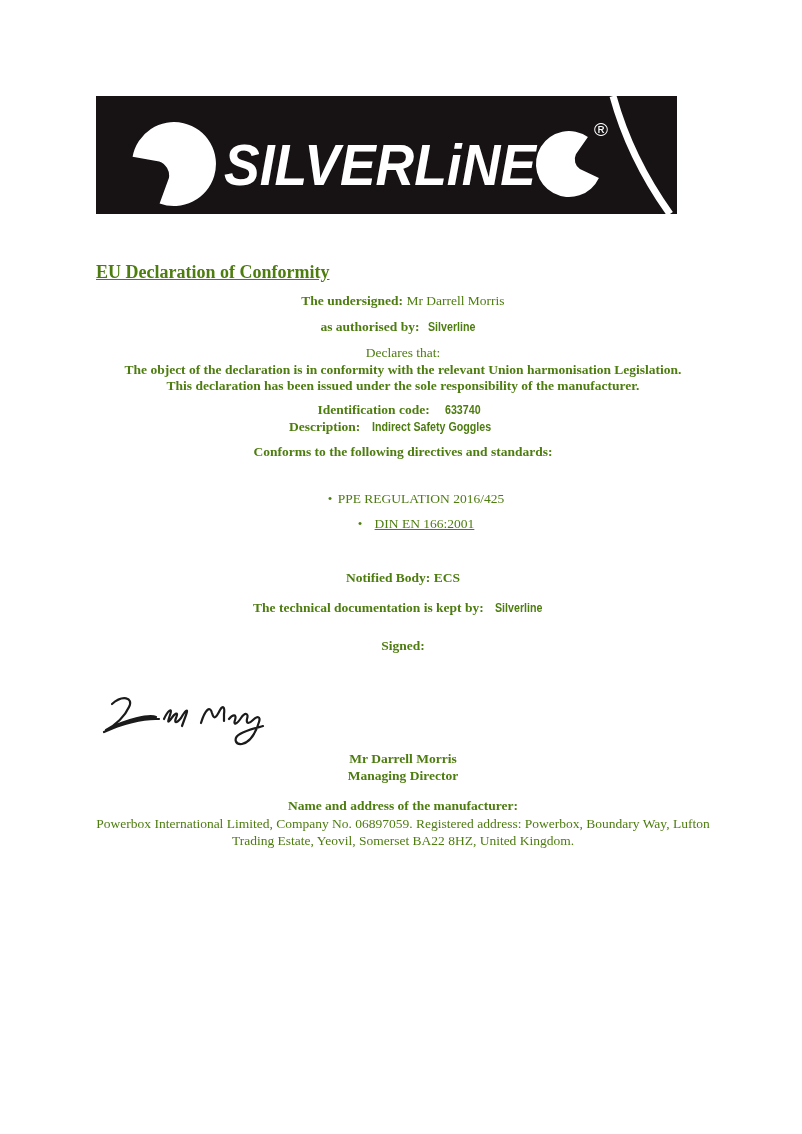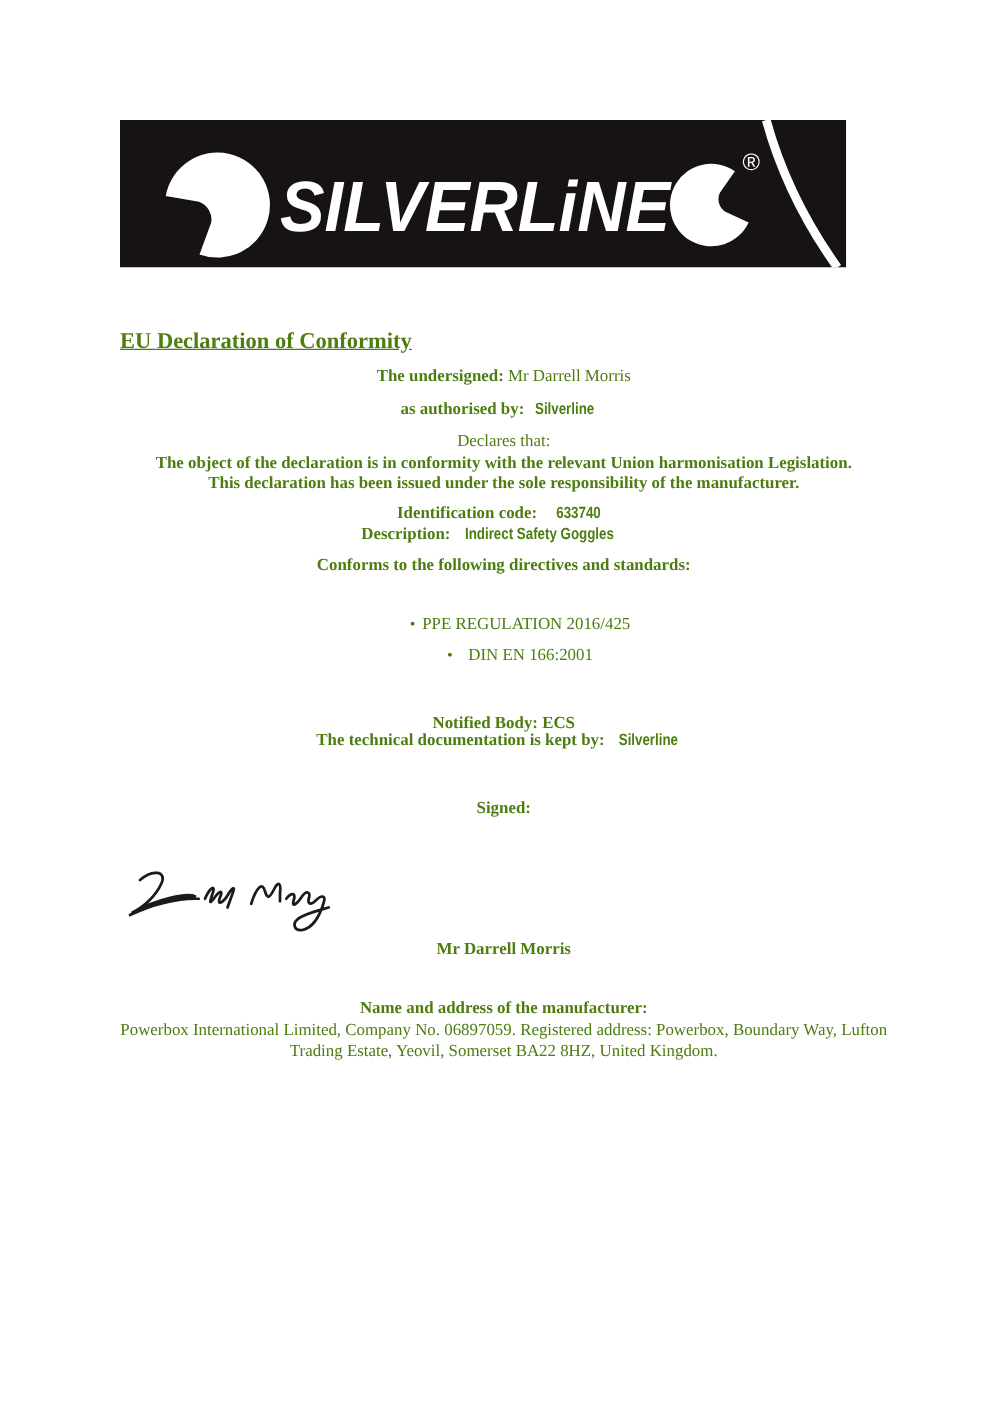--- a/index.html
+++ b/index.html
@@ -37,21 +37,21 @@
     transform-origin:0 60%;
     white-space:nowrap;
   }
   .gap-sm { margin-left:5px; }
   .gap-md { margin-left:8px; }
   .gap-lg { margin-left:12px; }
 
   .bullet-row { position:absolute; left:0; width:100%; font-size:13.5px; padding-left:26px; box-sizing:border-box; }
   .bullet-glyph { display:inline-block; font-size:13px; }
   .bullet-label-tab { margin-left:2px; }
-  .bullet-label { margin-left:9px; }
+  .bullet-label { margin-left:9px;text-decoration:underline; }
 
   .signature { position:absolute; left:2px; top:688px; width:192px; height:60px; }
 
   .addr { position:absolute; left:0; top:816px; width:100%; font-size:13.5px; line-height:16.5px; }
 </style>
 </head>
 <body>
 
 <div class="page">
   <div class="content">
@@ -105,39 +105,40 @@
     <div class="bullet-row" style="top:516px">
       <span class="bullet-glyph">•</span>
       <span class="bullet-label">DIN EN 166:2001</span>
     </div>
 
     <div class="blk b" style="top:570px">
       <span>Notified Body:</span>
       <span>ECS</span>
     </div>
 
-    <div class="blk" style="top:584px">
+    <div class="blk" style="top:600px">
       <span class="b">The technical documentation is kept by:</span>
       <span class="brand-font gap-md">Silverline</span>
     </div>
 
     <div class="blk b" style="top:638px">
       <div>Signed:</div>
     </div>
 
     <div class="signature">
       <svg width="192" height="60" viewBox="0 0 192 60" xmlns="http://www.w3.org/2000/svg" fill="none" stroke="#1b1b1b" stroke-width="2.2" stroke-linecap="round" stroke-linejoin="round">
         <path d="M14,16 C24,7 36,9 31,19 C27,28 18,37 8,42 C28,31 52,26 58,29 C46,28 22,37 6,44 C22,36 46,30 61,31"></path>
         <path d="M66,31 C70,22 75,19 72,27 C70,33 69,36 73,31 C77,25 81,23 78,30 C76,35 78,36 83,30 C87,23 91,19 88,27 L84,38"></path>
         <path d="M103,35 C107,22 112,17 114,25 C116,32 118,30 122,22 C125,17 127,19 126,26 L126,33"></path>
         <path d="M131,31 C135,26 139,26 137,32 C135,38 139,36 143,30 C147,24 151,25 149,31 C148,36 151,36 155,32 C159,28 163,28 161,34 C158,44 153,54 144,56 C137,57 135,50 142,46 C149,42 158,40 165,38"></path>
       </svg>
     </div>
 
     <div class="blk b" style="top:751px">
       <div>Mr Darrell Morris</div>
+      <div>Managing Director</div>
     </div>
 
     <div class="blk b" style="top:798px">Name and address of the manufacturer:</div>
     <div class="addr">Powerbox International Limited, Company No. 06897059. Registered address: Powerbox, Boundary Way, Lufton Trading Estate, Yeovil, Somerset BA22 8HZ, United Kingdom.</div>
 
   </div>
 </div>
 
 </body></html>

